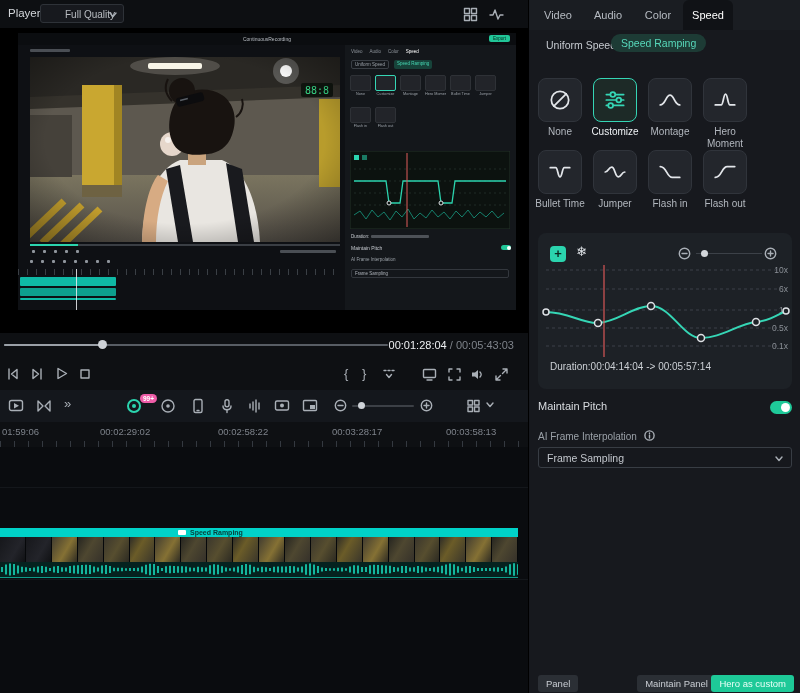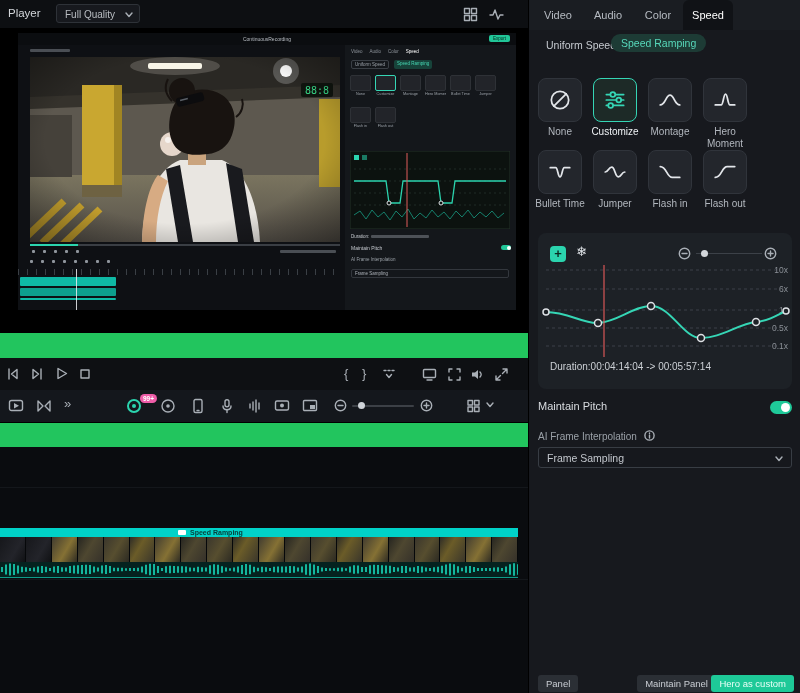--- a/index.html
+++ b/index.html
@@ -1,27 +1,27 @@
 <!DOCTYPE html>
 <html><head>
 <meta charset="utf-8">
 <style>
   html,body{margin:0;padding:0;background:#000;}
-  .stage{position:relative;width:800px;height:693px;overflow:hidden;background:#22c55e;
+  .stage{position:relative;width:800px;height:693px;overflow:hidden;background:#3b82f6;
     font-family:"Liberation Sans","DejaVu Sans",sans-serif;color:#c8ccd2;-webkit-font-smoothing:antialiased;}
   .abs{position:absolute;}
   svg{display:block;}
   .ic{color:#a9afb6;}
   .ic svg{stroke:currentColor;fill:none;stroke-width:1.4;stroke-linecap:round;stroke-linejoin:round;}
 
   
   #topbar{left:0;top:0;width:528px;height:28px;background:#0d0f12;}
   .player-menu{left:8px;top:7px;font-size:11.5px;color:#d3d6da;}
-  .quality{left:56px;top:4px;width:84px;height:19px;background:#17191e;border:1px solid #2e3238;border-radius:3px;
-    font-size:10px;color:#b9bdc2;line-height:19px;padding-left:8px;box-sizing:border-box;}
+  .quality{left:40px;top:4px;width:84px;height:19px;background:#17191e;border:1px solid #2e3238;border-radius:3px;
+    font-size:10px;color:#b9bdc2;line-height:19px;padding-left:24px;box-sizing:border-box;}
   .quality .car{position:absolute;right:6px;top:7px;}
 
   
   #preview{left:0;top:28px;width:528px;height:305px;background:#000;}
   #nested{left:18px;top:5px;width:498px;height:277px;background:#0e1014;overflow:hidden;}
   .n-top{position:absolute;left:0;top:0;width:498px;height:12px;background:#0b0d10;}
   .n-title{position:absolute;left:0;right:0;top:3px;text-align:center;font-size:5px;color:#b9bec4;}
   .n-export{position:absolute;right:6px;top:2px;background:#21c698;color:#05261c;font-size:4.5px;padding:1px 4px;border-radius:2px;}
   .smudge{display:inline-block;background:#868c94;opacity:.5;height:3px;border-radius:1px;}
   .n-scene{position:absolute;left:12px;top:24px;}
@@ -304,20 +304,30 @@
         </div>
         <div class="n-mp">
           <span>Maintain Pitch</span><span class="n-toggle"></span>
         </div>
         <div class="n-ai">AI Frame Interpolation</div>
         <div class="n-fs">Frame Sampling</div>
       </div>
     </div>
   </div>
 
+  <div class="abs" id="progress-row">
+    <div class="prog-track">
+        <div class="prog-played"></div>
+      </div>
+    <div class="prog-handle"></div>
+    <div class="timecode">
+      <span class="tc-cur">00:01:28:04</span>
+      <span class="tc-tot">/ 00:05:43:03</span>
+    </div>
+  </div>
 
   <div class="abs" id="transport">
     <span class="abs ic" style="left:6px;top:9px;">
       <svg width="14" height="14" viewBox="0 0 14 14">
           <line x1="3" y1="2" x2="3" y2="12"></line>
           <polygon points="11,2.5 5.5,7 11,11.5"></polygon>
         </svg>
     </span>
     <span class="abs ic" style="left:30px;top:9px;">
       <svg width="14" height="14" viewBox="0 0 14 14">
@@ -450,20 +460,30 @@
           <rect x="8.5" y="9" width="4.5" height="4.5"></rect>
         </svg>
     </span>
     <span class="abs ic" style="left:486px;top:12px;">
       <svg width="8" height="6" viewBox="0 0 8 6">
           <path d="M1,1 L4,4.5 L7,1"></path>
         </svg>
     </span>
   </div>
 
+  <div class="abs" id="ruler">
+    <div id="ruler-labels">
+        <span class="rlab" style="left: 2px;">01:59:06</span>
+        <span class="rlab" style="left: 100px;">00:02:29:02</span>
+        <span class="rlab" style="left: 218px;">00:02:58:22</span>
+        <span class="rlab" style="left: 332px;">00:03:28:17</span>
+        <span class="rlab" style="left: 446px;">00:03:58:13</span>
+      </div>
+    <div class="rticks"></div>
+  </div>
 
   <div class="abs" id="tl-body">
     <div class="tl-sep" style="top:40px;"></div>
     <div class="tl-sep" style="top:132px;"></div>
     <div id="speedbar">
       <span class="sb-ico"></span>
       <span class="sb-lab">Speed Ramping</span>
     </div>
     <div id="thumbs">
         <div class="thumb" style="background: linear-gradient(120deg, rgb(22, 23, 27), rgb(35, 36, 42) 60%, rgb(16, 17, 20));"></div>

